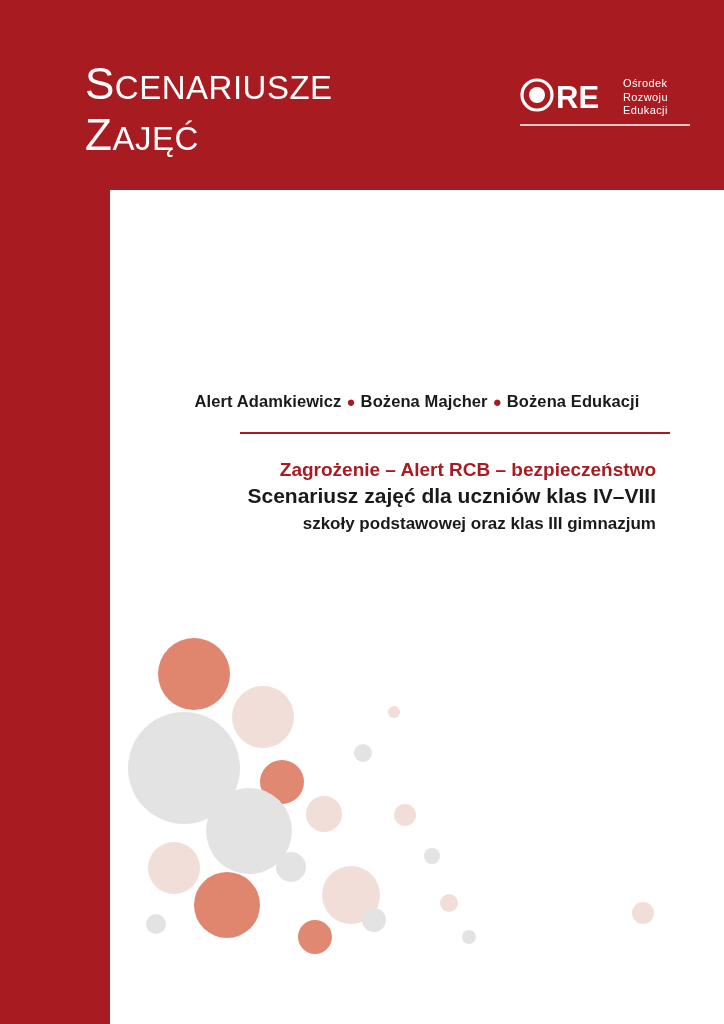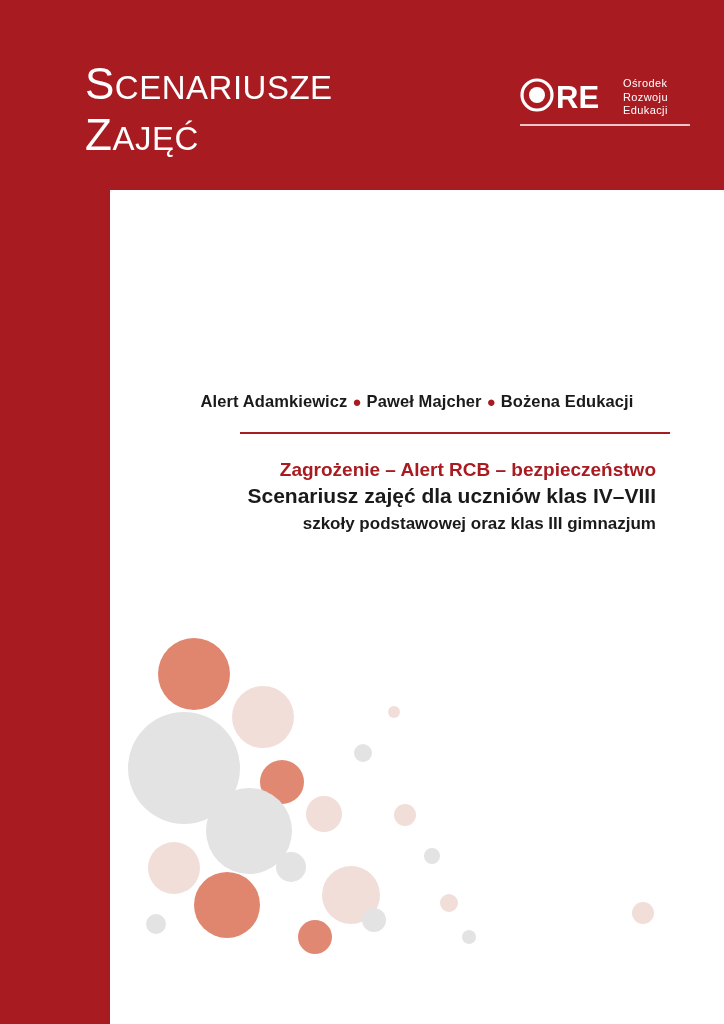--- a/index.html
+++ b/index.html
@@ -191,21 +191,21 @@
     </svg>
     <div class="logo-text">
       <span>Ośrodek</span>
       <span>Rozwoju</span>
       <span>Edukacji</span>
     </div>
     <div class="logo-underline"></div>
   </div>
 
   <div class="authors">
-    <span>Alert Adamkiewicz</span><span class="dot">●</span><span>Paweł Majcher</span><span class="dot">●</span><span>Bożena Edukacji</span>
+    <span>Alert Adamkiewicz</span><span class="dot">●</span><span>Bożena Majcher</span><span class="dot">●</span><span>Bożena Edukacji</span>
   </div>
 
   <div class="rule"></div>
 
   <div class="title-block">
     <div class="main-title">Zagrożenie – Alert RCB – bezpieczeństwo</div>
     <div class="subtitle-1">Scenariusz zajęć dla uczniów klas IV–VIII</div>
     <div class="subtitle-2">szkoły podstawowej oraz klas III gimnazjum</div>
   </div>
 

